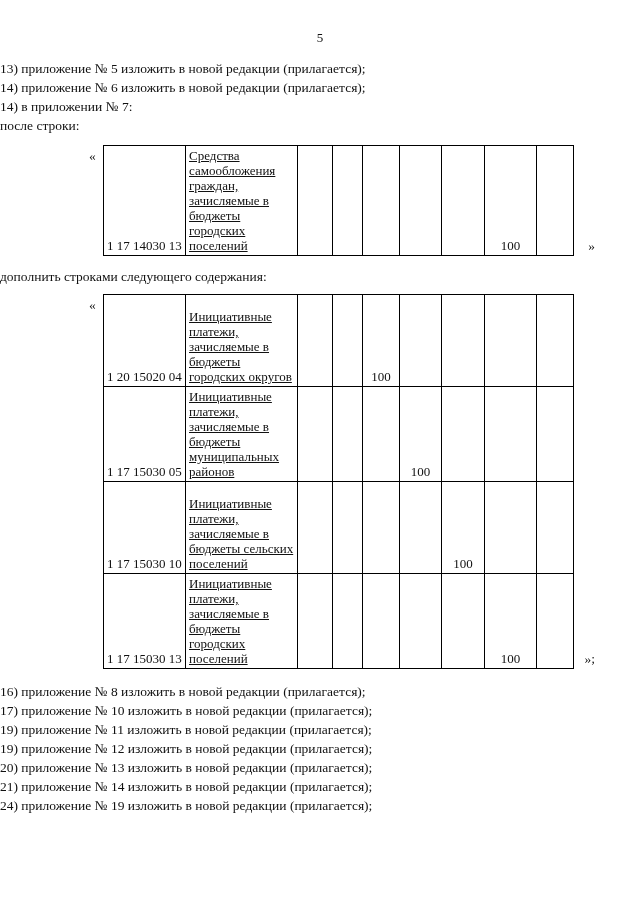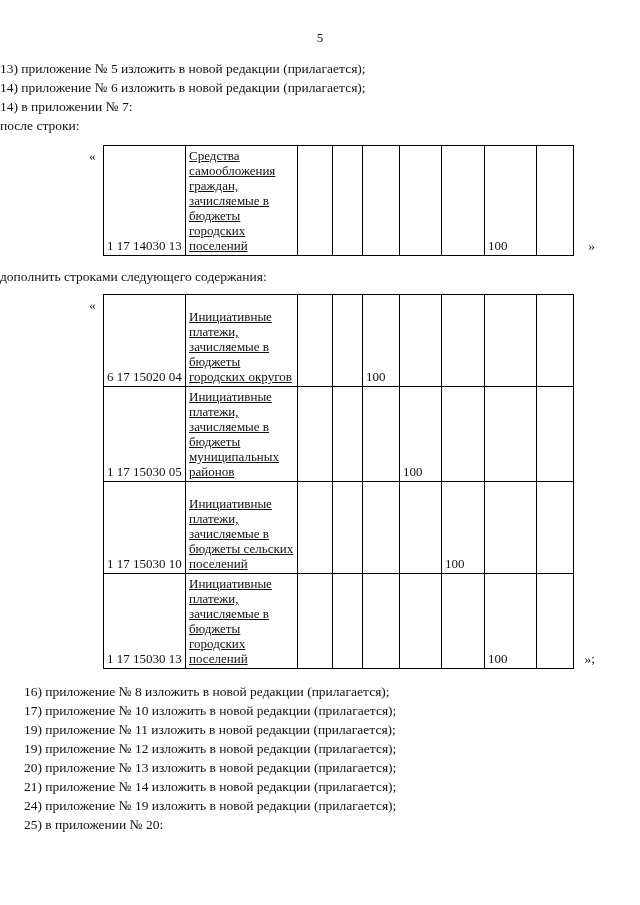--- a/index.html
+++ b/index.html
@@ -55,25 +55,25 @@
     vertical-align: middle;
     padding-left: 6px;
     white-space: nowrap;
   }
   td.name {
     vertical-align: top;
     padding-left: 5px;
     padding-right: 4px;
     text-decoration: underline;
   }
-  td.num { text-align: left; padding-bottom: 3px; }
+  td.num { text-align: center; padding-bottom: 3px; }
   tr.r-tall { height: 106px; }
   tr.r-med  { height: 92px; }
   .mid { margin-top: 11px; }
-  .outro-block { margin-top: 13px; padding-left: 24px; }
+  .outro-block { margin-top: 13px; }
 </style>
 </head>
 <body>
 
 <div class="doc">
 
   <div class="page-number">5</div>
 
   <p class="para">13) приложение № 5 изложить в новой редакции (прилагается);</p>
   <p class="para">14) приложение № 6 изложить в новой редакции (прилагается);</p>
@@ -122,21 +122,21 @@
           <col style="width:35px">
           <col style="width:30px">
         <col style="width:37px">
           <col style="width:42px">
           <col style="width:43px">
           <col style="width:52px">
           <col style="width:37px">
       </colgroup>
       <tbody>
           <tr class="r-med">
-        <td class="code">6 17 15020 04</td>
+        <td class="code">1 20 15020 04</td>
         <td class="name">Инициативные платежи, зачисляемые в бюджеты городских округов</td>
         <td class="num"></td>
         <td class="num"></td>
         <td class="num">100</td>
         <td class="num"></td>
         <td class="num"></td>
         <td class="num"></td>
         <td class="num"></td>
       </tr>
       <tr class="r-med">
@@ -178,16 +178,15 @@
   </div>
 
   <div class="outro-block">
     <p class="para">16) приложение № 8 изложить в новой редакции (прилагается);</p>
     <p class="para">17) приложение № 10 изложить в новой редакции (прилагается);</p>
     <p class="para">19) приложение № 11 изложить в новой редакции (прилагается);</p>
     <p class="para">19) приложение № 12 изложить в новой редакции (прилагается);</p>
     <p class="para">20) приложение № 13 изложить в новой редакции (прилагается);</p>
     <p class="para">21) приложение № 14 изложить в новой редакции (прилагается);</p>
     <p class="para">24) приложение № 19 изложить в новой редакции (прилагается);</p>
-    <p class="para">25) в приложении № 20:</p>
   </div>
 
 </div>
 
 </body></html>

